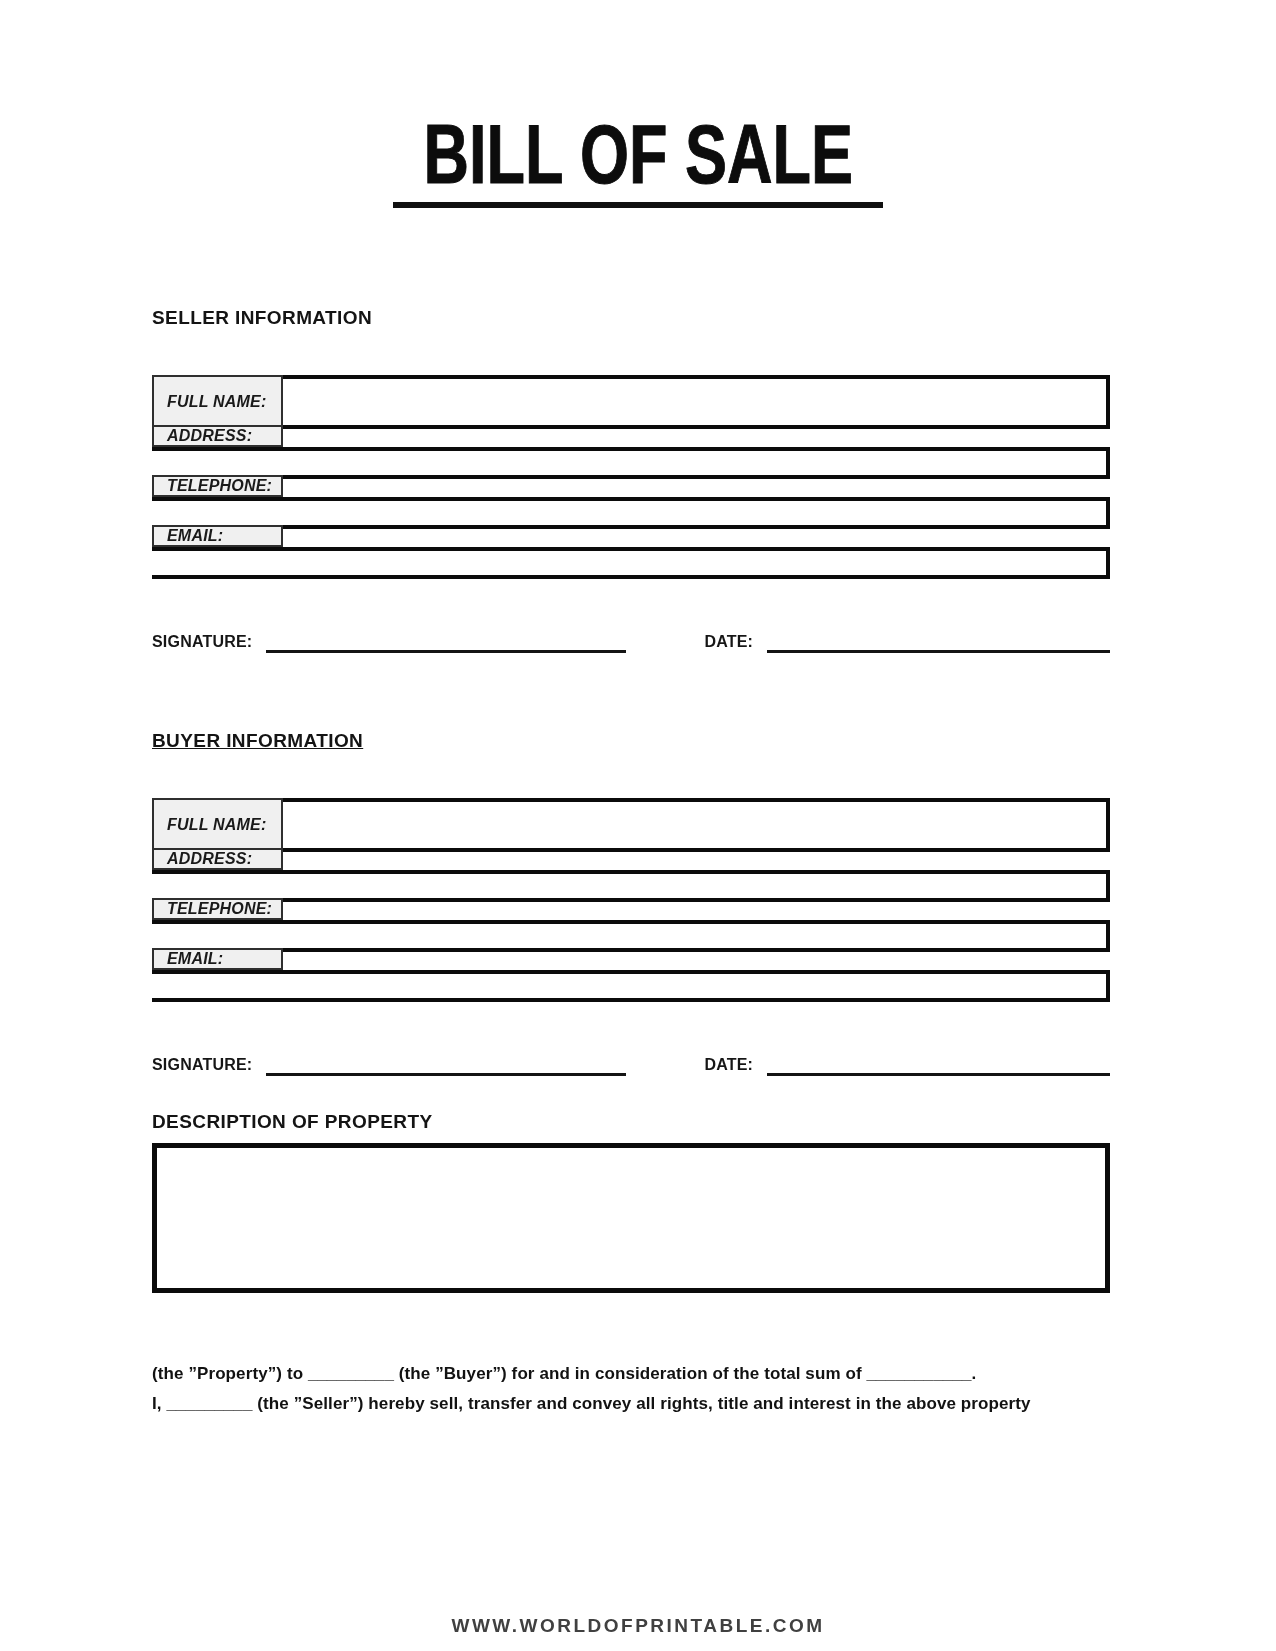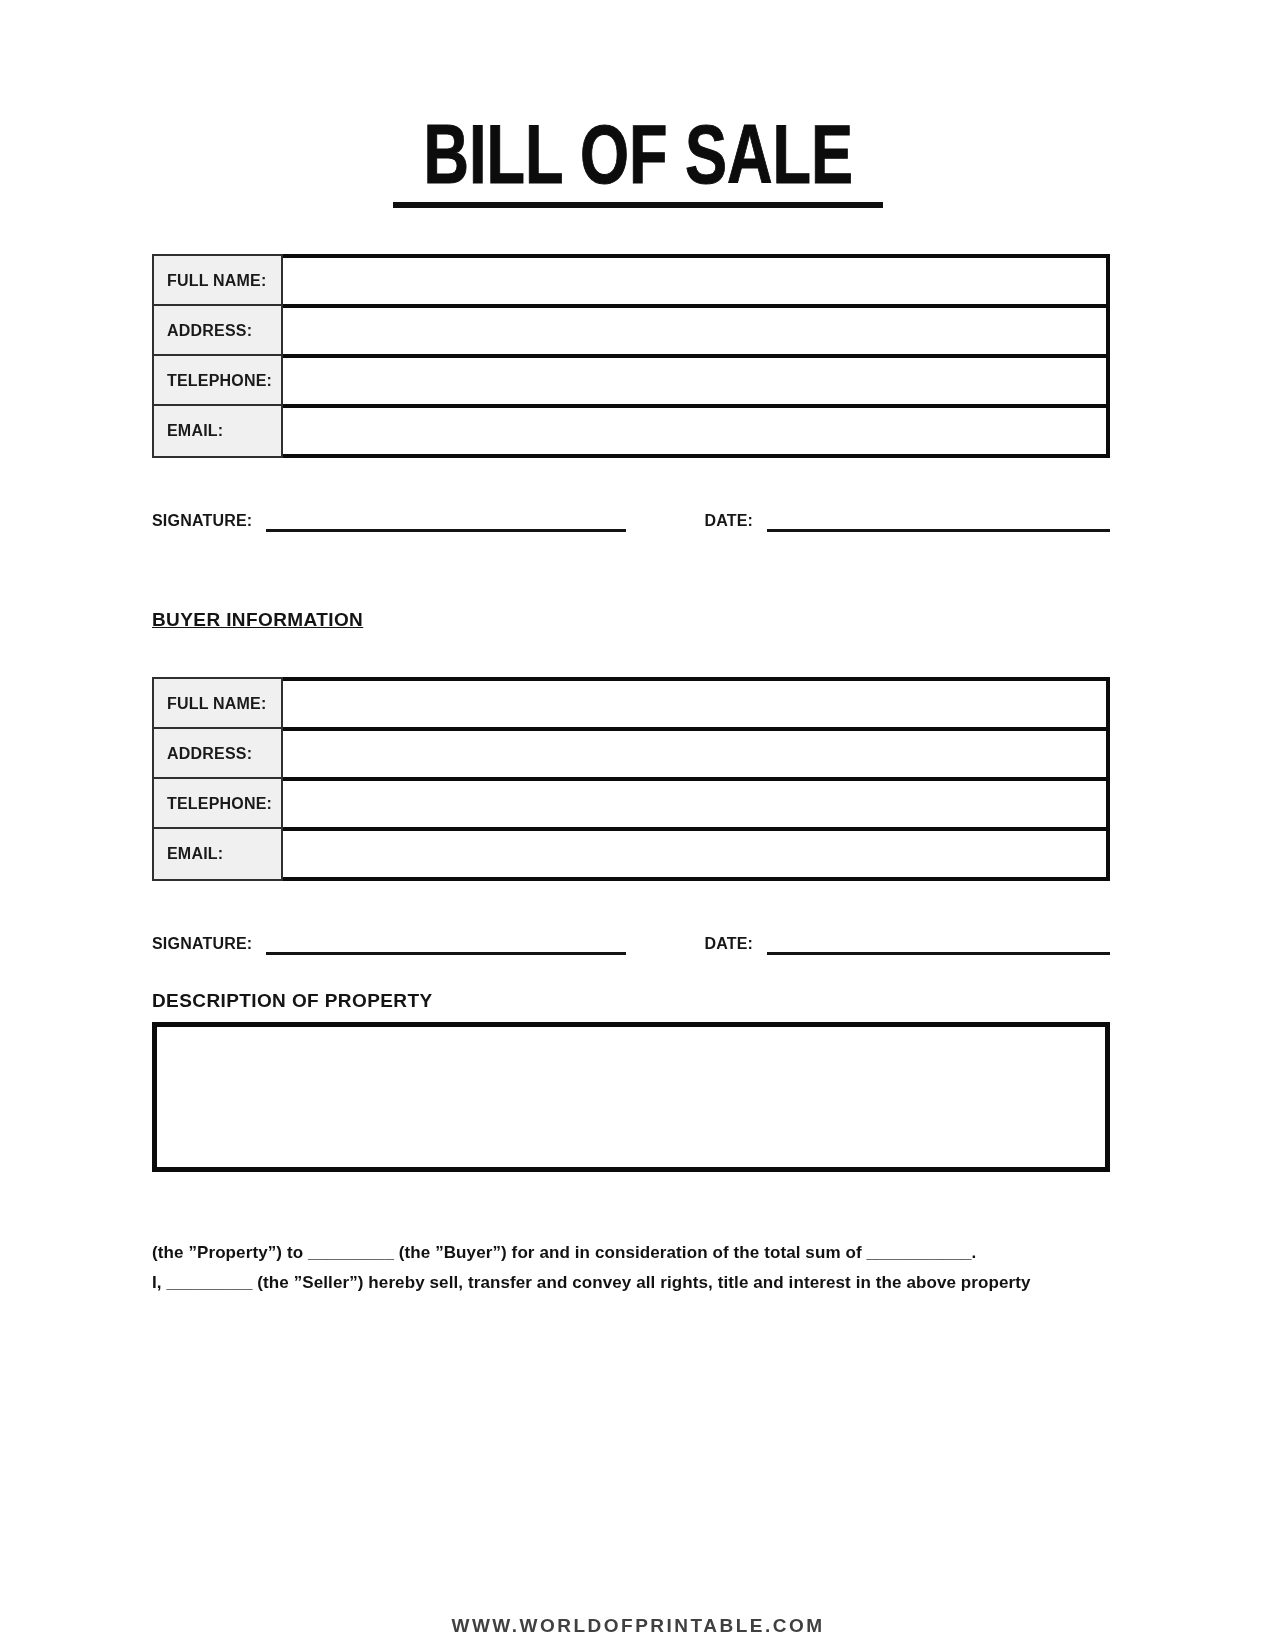--- a/index.html
+++ b/index.html
@@ -33,29 +33,29 @@
     font-size:19px; font-weight:700; letter-spacing:0.4px;
     color:#141414; line-height:23px;
   }
   .sec-heading.first { margin-top:98px; }
   .sec-heading.buyer { margin-top:76px;text-decoration:underline; }
   .sec-heading.property { margin-top:34px; }
 
   
   .ftable { margin-top:46px; }
   .frow { display:flex; align-items:stretch; height:54px; }
-  .frow + .frow { margin-top:-4px; }
+  .frow + .frow { margin-top:-4px;flex-direction:column; }
   .fl {
     width:131px; background:#f0f0f0;
     border:2px solid #2f2f2f;
     display:flex; align-items:center;
     padding-left:13px;
     font-size:16px; font-weight:700; color:#1a1a1a;
     letter-spacing:0.2px;
-    position:relative; z-index:2;
+    position:relative; z-index:2;font-style:italic;
   }
   .fv {
     flex:1; background:#ffffff;
     border:4px solid #0b0b0b; border-left:none;
     position:relative; z-index:1;
     padding:4px 10px; font-size:16px;
   }
 
   
   .sigrow { display:flex; align-items:flex-end; margin-top:44px; height:30px; }
@@ -103,20 +103,21 @@
 <div class="page">
 
   <header>
     <h1 class="title">BILL OF SALE</h1>
     <div class="title-underline"></div>
   </header>
 
   <main class="content">
 
     <section>
+      <h2 class="sec-heading first">SELLER INFORMATION</h2>
       <div class="ftable">
         <div class="frow">
           <div class="fl">FULL NAME:</div>
           <div class="fv"></div>
         </div>
         <div class="frow">
           <div class="fl">ADDRESS:</div>
           <div class="fv"></div>
         </div>
         <div class="frow">

